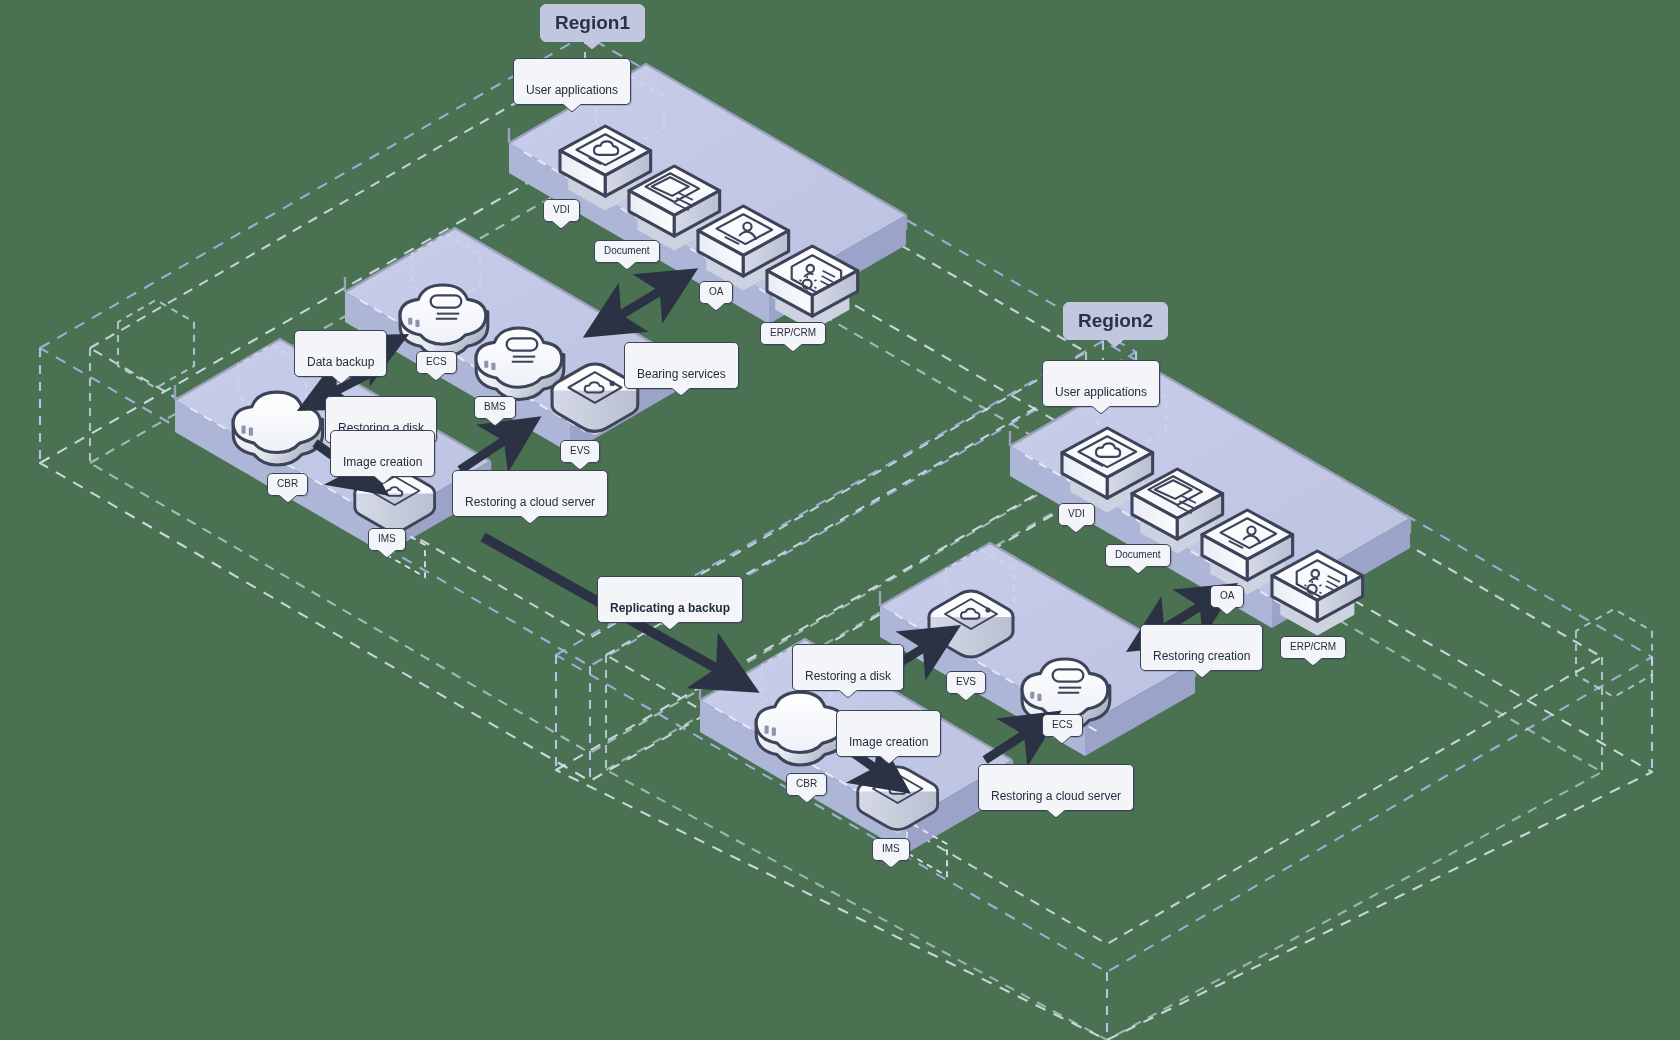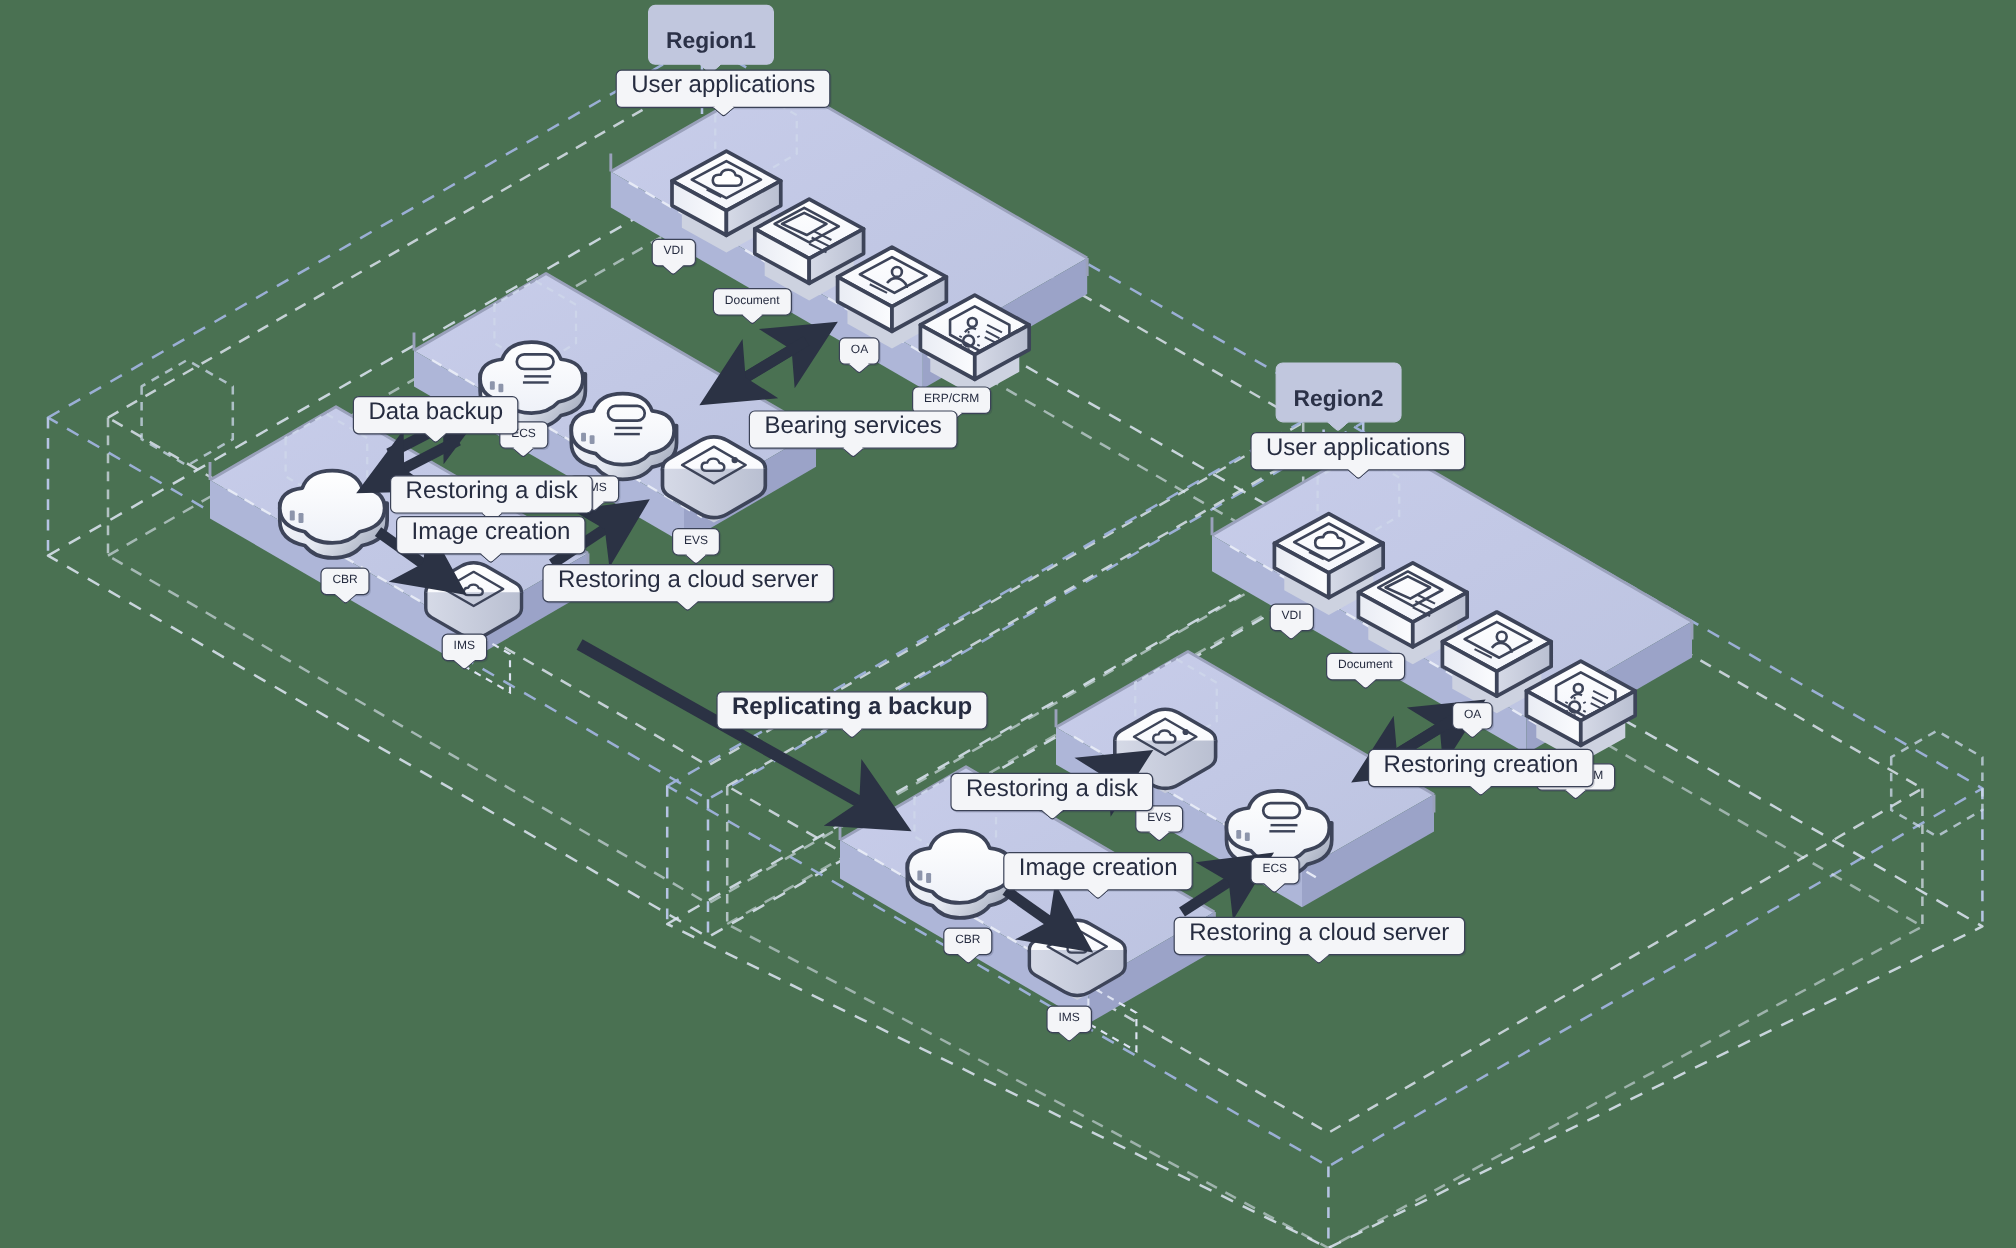--- a/index.html
+++ b/index.html
@@ -55,31 +55,31 @@
     border-bottom: 1.6px solid #3b4257;
     transform: rotate(45deg) skew(-4deg,-4deg);
     border-bottom-right-radius: 3px;
   }
   .lbl.sm {
     font-size: 10px;
     padding: 5px 9px 6px 9px;
     font-weight: 400;
   }
   .lbl.md {
-    font-size: 20px;
-    padding: 2px 12px 8px 12px;
+    font-size: 12px;
+    padding: 25px 12px 8px 12px;
     font-weight: 400;
   }
   .lbl.region {
     background: #c1c7de;
     border-color: #c1c7de;
     color: #2b3147;
     font-size: 19px;
     font-weight: 700;
-    padding: 20px 14px 9px 14px;
+    padding: 8px 14px 9px 14px;
     border-radius: 6px;
     box-shadow: none;
   }
   .lbl.region::after {
     background: #c1c7de;
     border-right-color: #c1c7de;
     border-bottom-color: #c1c7de;
   }
 </style>
 </head>

